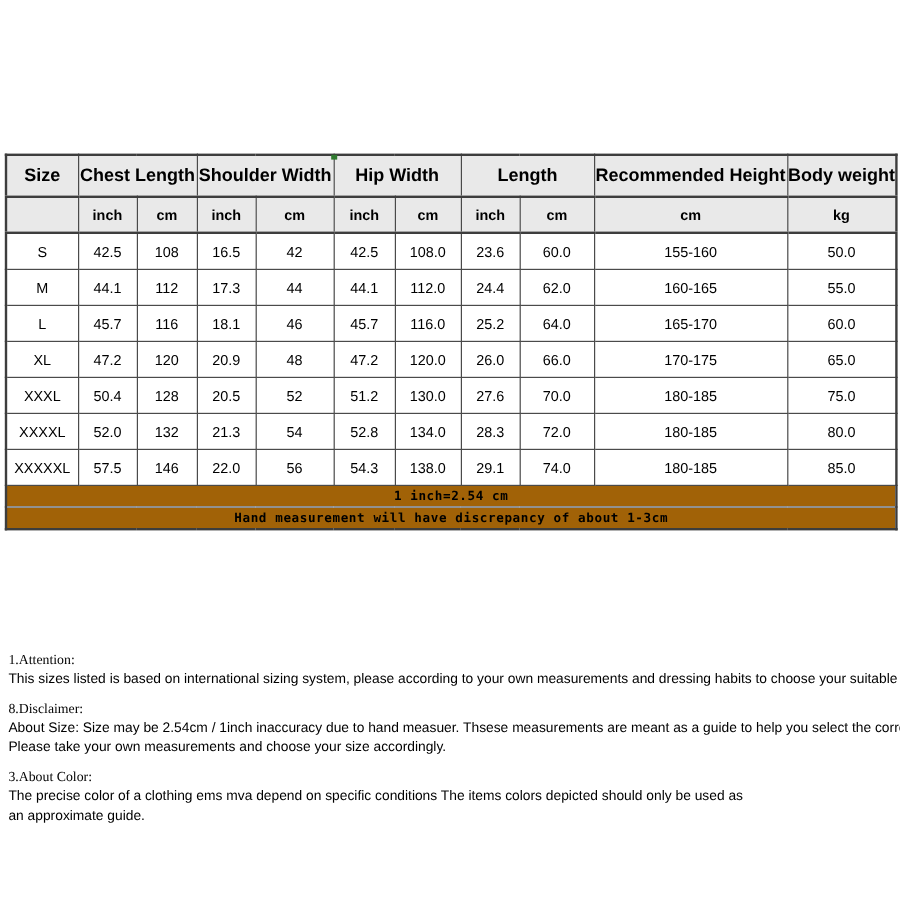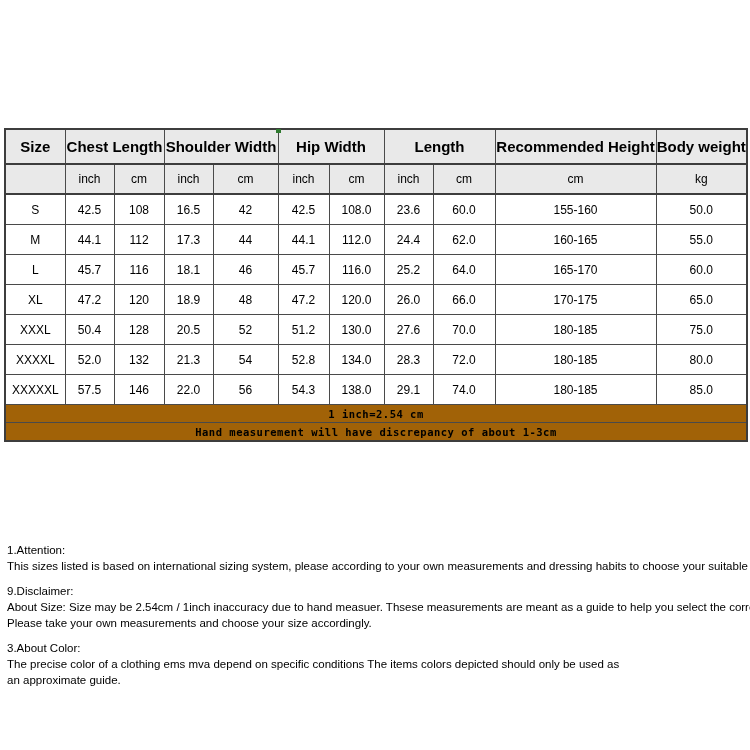--- a/index.html
+++ b/index.html
@@ -32,21 +32,21 @@
     height: 33px;
     background: #e9e9e9;
     font-size: 15px;
     font-weight: bold;
     border-bottom: 2px solid #3d3d3d;
   }
   thead tr.unit-header th {
     height: 28px;
     background: #e9e9e9;
     font-size: 12px;
-    font-weight: normal;
+    font-weight: bold;
     border-bottom: 2px solid #3d3d3d;
     margin-top: 20px;
   }
   tbody td {
     height: 29px;
     background: #ffffff;
     font-size: 12px;
   }
   tfoot td {
     height: 17px;
@@ -63,21 +63,21 @@
     background: #2f7a2f;
   }
   .notes {
     position: absolute;
     left: 7px; top: 542px;
     width: 740px;
     font-size: 11.5px;
     line-height: 16px;
   }
   .note-section { margin: 0 0 9px 0; }
-  .note-heading { white-space: nowrap; }
+  .note-heading { white-space: nowrap; font-family: Liberation Serif, serif; }
   .note-line { white-space: nowrap; }
 </style>
 </head>
 <body>
 
 <div class="page">
 
   <table class="size-chart">
     <colgroup>
       <col style="width:60px">
@@ -153,21 +153,21 @@
           <td>116.0</td>
           <td>25.2</td>
           <td>64.0</td>
           <td>165-170</td>
           <td>60.0</td>
         </tr>
         <tr>
           <td>XL</td>
           <td>47.2</td>
           <td>120</td>
-          <td>18.9</td>
+          <td>20.9</td>
           <td>48</td>
           <td>47.2</td>
           <td>120.0</td>
           <td>26.0</td>
           <td>66.0</td>
           <td>170-175</td>
           <td>65.0</td>
         </tr>
         <tr>
           <td>XXXL</td>
@@ -220,21 +220,21 @@
   </table>
 
   <div class="cell-marker"></div>
 
   <div class="notes">
     <div class="note-section">
       <div class="note-heading">1.Attention:</div>
       <div class="note-line">This sizes listed is based on international sizing system, please according to your own measurements and dressing habits to choose your suitable size.</div>
     </div>
     <div class="note-section">
-      <div class="note-heading">9.Disclaimer:</div>
+      <div class="note-heading">8.Disclaimer:</div>
       <div class="note-line">About Size: Size may be 2.54cm / 1inch inaccuracy due to hand measuer. Thsese measurements are meant as a guide to help you select the correct size.</div>
       <div class="note-line">Please take your own measurements and choose your size accordingly.</div>
     </div>
     <div class="note-section">
       <div class="note-heading">3.About Color:</div>
       <div class="note-line">The precise color of a clothing ems mva depend on specific conditions The items colors depicted should only be used as</div>
       <div class="note-line">an approximate guide.</div>
     </div>
   </div>
 

